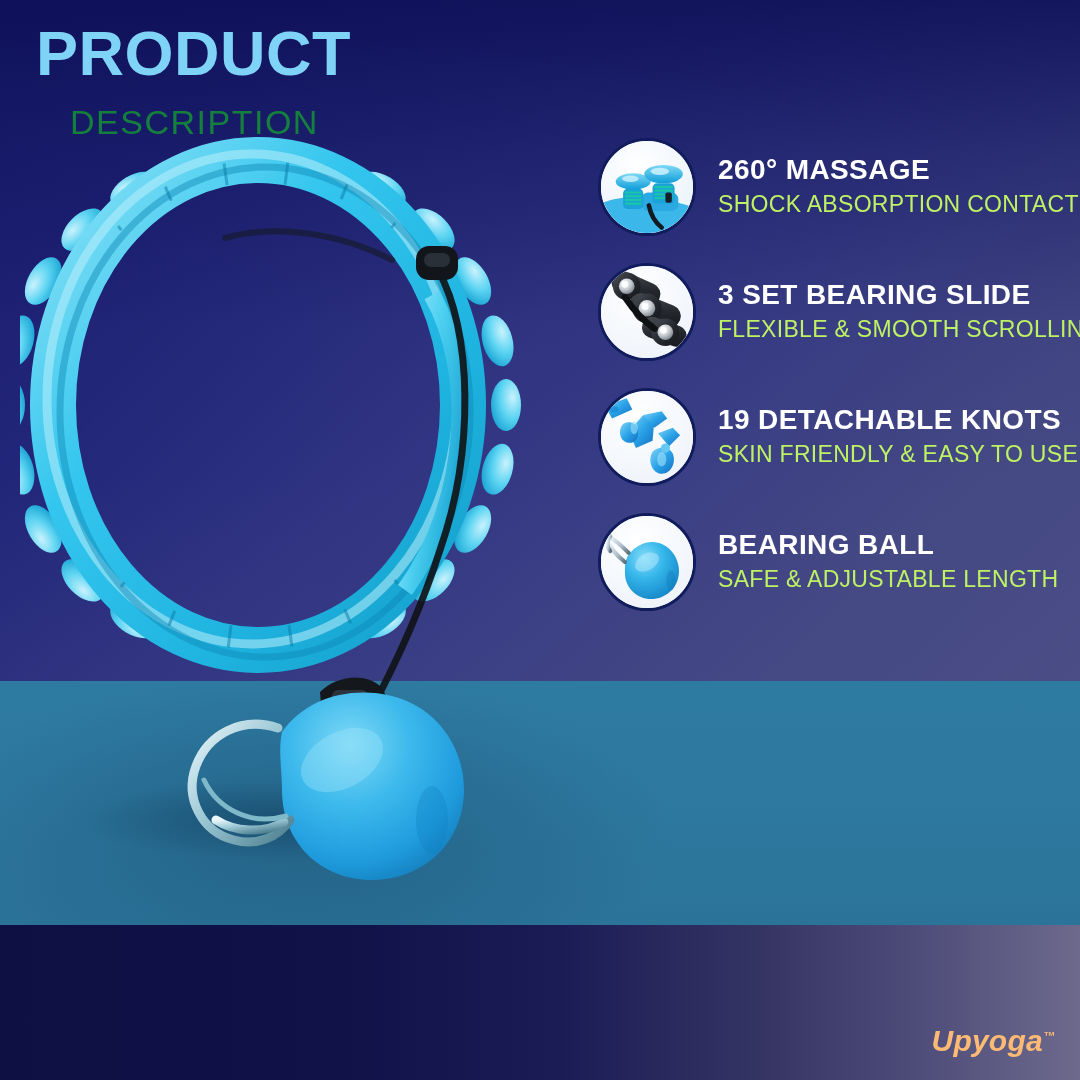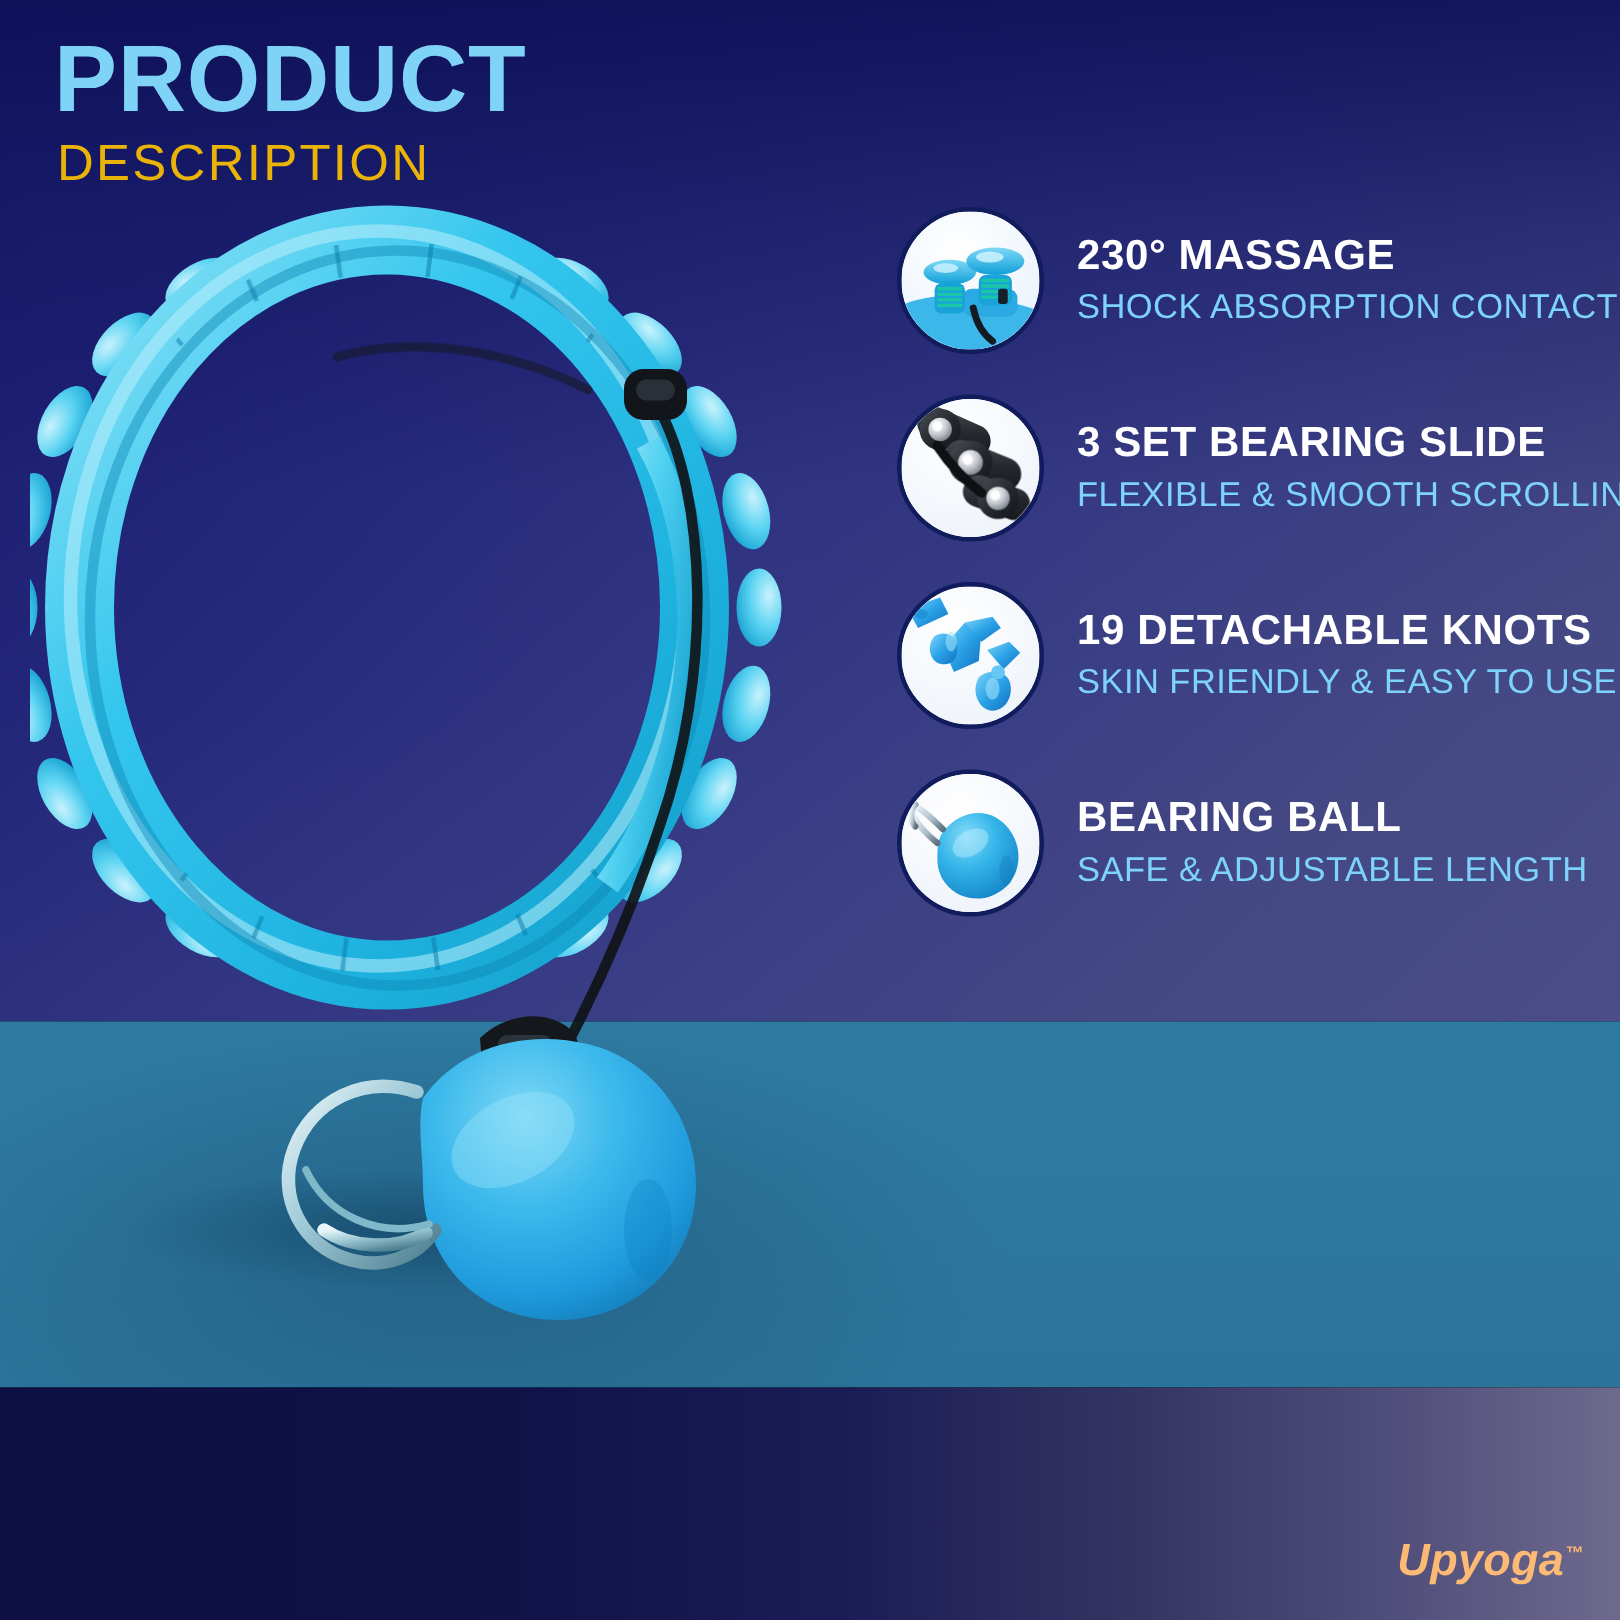--- a/index.html
+++ b/index.html
@@ -75,23 +75,24 @@
     font-weight: bold;
     letter-spacing: 0.5px;
     color: #7fd3f7;
     line-height: 1;
     margin: 0;
   }
   .title-sub {
     font-size: 34px;
     font-weight: normal;
     letter-spacing: 1.5px;
-    color: #eab308;
+    color: #15803d;
     line-height: 1;
-    margin: 7px 0 0 2px;
+    margin: 20px 0 0 2px;
+    text-align: center;
   }
 
   
   .features {
     position: absolute;
     left: 598px;
     top: 133px;
     width: 460px;
   }
   .feature-row {
@@ -117,21 +118,21 @@
     font-size: 28px;
     font-weight: bold;
     color: #ffffff;
     letter-spacing: 0.4px;
     line-height: 1.1;
     white-space: nowrap;
   }
   .feature-sub {
     font-size: 23px;
     font-weight: normal;
-    color: #7dd3fc;
+    color: #bef264;
     letter-spacing: 0.3px;
     line-height: 1.25;
     margin-top: 4px;
     white-space: nowrap;
   }
 
   
   .footer-text { position: absolute; left: 38px; top: 963px; }
   .footer-head {
     font-size: 40px;
@@ -417,21 +418,21 @@
                 <path d="M58 62 h20"></path>
             </g>
             <ellipse cx="68" cy="36" rx="21" ry="10" fill="url(#i1cap)"></ellipse>
             <ellipse cx="64" cy="33" rx="10" ry="4" fill="#d6f5ff" opacity="0.8"></ellipse>
           </g>
           <path d="M52 70 C 54 80, 58 88, 66 94" stroke="#121a22" stroke-width="5" fill="none" stroke-linecap="round"></path>
           <rect x="70" y="56" width="7" height="11" rx="2" fill="#16202a"></rect>
         </svg>
       </div>
       <div class="feature-text">
-        <div class="feature-title">230° MASSAGE</div>
+        <div class="feature-title">260° MASSAGE</div>
         <div class="feature-sub">SHOCK ABSORPTION CONTACT</div>
       </div>
     </div>
 
     <div class="feature-row">
       <div class="feature-icon">
         <svg viewBox="0 0 100 100" xmlns="http://www.w3.org/2000/svg">
           <defs>
             <radialGradient id="i2bg" cx="40%" cy="28%" r="80%">
               <stop offset="0%" stop-color="#ffffff"></stop>

